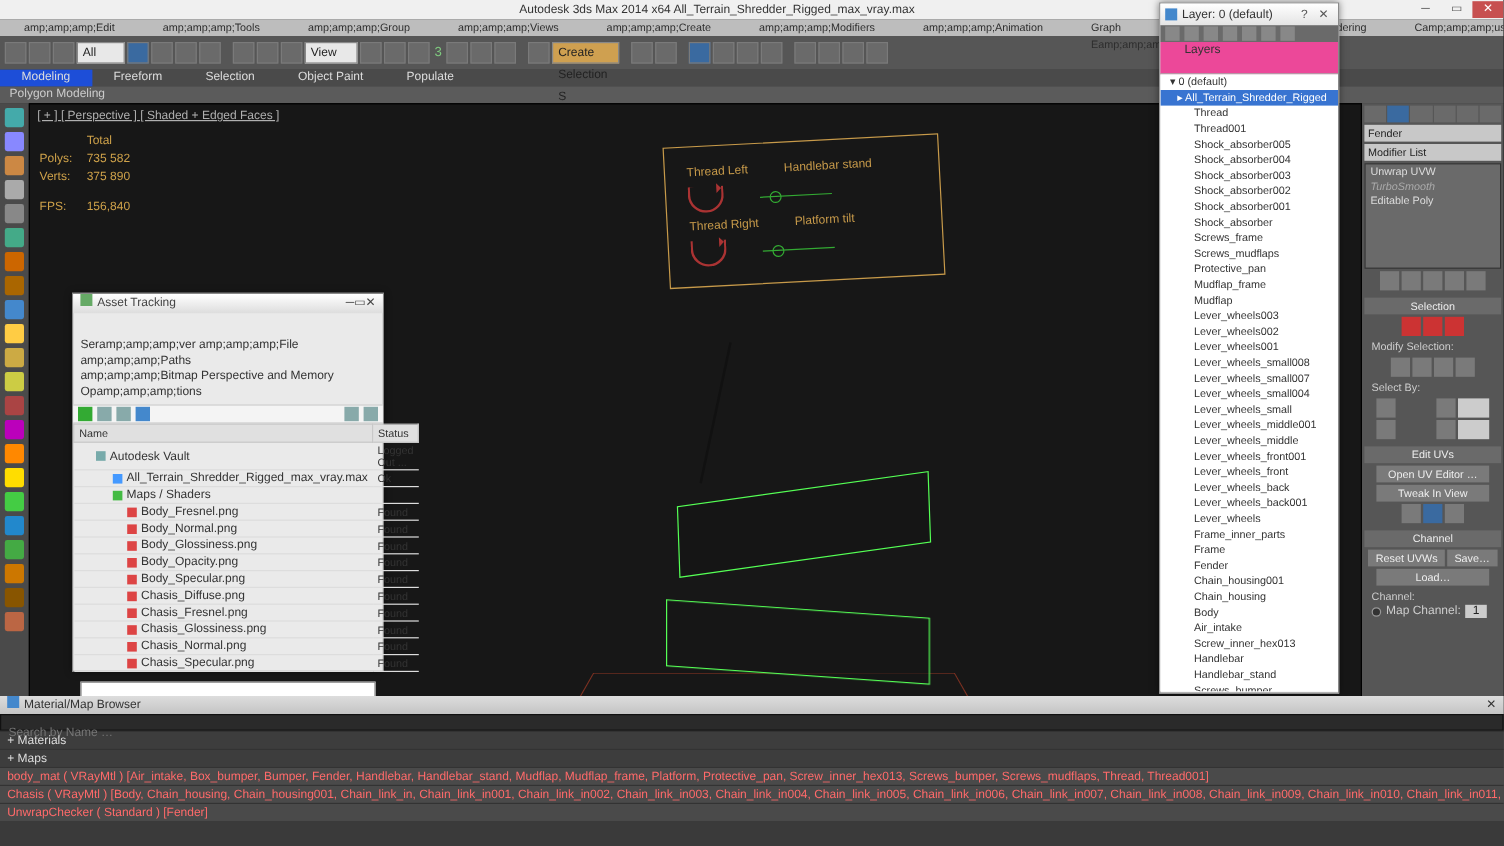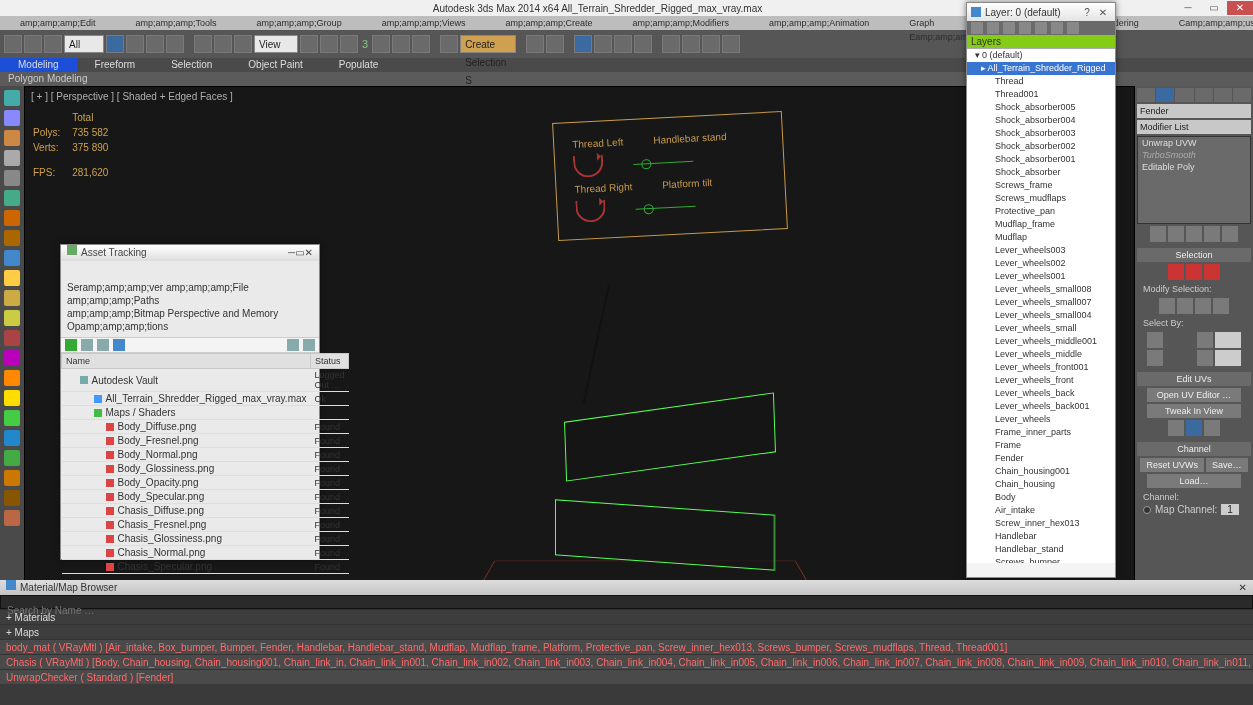--- a/index.html
+++ b/index.html
@@ -16,42 +16,42 @@
 .tsep { width:6px; }
 .tdrop { height:18px; background:#e8e8e8; color:#222; padding:0 4px; line-height:18px; font-size:10px; border:1px solid #888; }
 .ribbon { height:14px; background:#4a4a4a; display:flex; }
 .ribbon span { padding:0 18px; font-size:10px; line-height:14px; color:#ddd; }
 .ribbon span.active { background:#1d4ed8; }
 .subribbon { height:14px; background:#5b5b5b; padding-left:8px; line-height:14px; font-size:10px;}
 .main { display:flex; height:503px; }
 .leftbar { width:24px; background:#4a4a4a; display:flex; flex-direction:column; gap:4px; padding-top:4px; align-items:center;}
 .lico { width:16px; height:16px; border-radius:2px; }
 .viewport { flex:1; background:#171717; position:relative; border:1px solid #000;}
-.vp-label { position:absolute; top:4px; left:6px; color:#b0b0b0; font-size:10px; }
+.vp-label { position:absolute; top:4px; left:6px; color:#b0b0b0; font-size:10px;text-decoration:underline; }
 .vp-stats { position:absolute; top:22px; left:6px; color:#cfa24a; font-size:10px; line-height:13px;}
 .vp-stats td { padding-right:10px; color:#cfa24a;}
 .rightpanel { width:118px; background:#565656; padding:2px; }
 .rp-tabs { display:flex; gap:1px; height:14px;}
 .rp-tab { flex:1; background:#6a6a6a;}
 .rp-field { background:#c8c8c8; color:#222; height:14px; line-height:14px; padding:0 3px; margin:2px 0; font-size:9px;}
 .rp-section { background:#6a6a6a; color:#eee; text-align:center; font-size:9px; padding:2px 0; margin-top:6px;}
 .rp-btn { background:#7a7a7a; color:#eee; text-align:center; font-size:9px; padding:2px 0; margin:2px 10px;}
 .rp-row { display:flex; gap:2px; justify-content:center; margin:2px 0;}
 .rp-sq { width:16px; height:16px; background:#7a7a7a; }
 .rp-list { background:#6a6a6a; border:1px solid #333; margin:2px 0;}
 .rp-li { font-size:9px; padding:1px 4px; color:#ddd;}
 .rp-li.i { font-style:italic; color:#aaa;}
 
 .layerdlg { position:absolute; top:2px; left:966px; width:150px; height:576px; background:#f4f4f4; border:1px solid #8a8a8a; box-shadow:0 0 6px rgba(0,0,0,.5);}
 .layerdlg .hd { height:18px; background:linear-gradient(#fff,#e4e4e4); display:flex; align-items:center; padding:0 4px; color:#333;}
 .layerdlg .hd .t { flex:1; font-size:10px;}
 .layerdlg .hd .x { width:16px; text-align:center; color:#555;}
 .layerdlg .tb { height:14px; background:#6a6a6a; display:flex; gap:4px; padding:0 4px; align-items:center;}
 .layerdlg .tb .ico { width:12px; height:12px; background:#888;}
-.layerdlg .sub { height:14px; background:#84cc16; color:#333; padding:0 4px; line-height:14px; border-bottom:1px solid #aaa;}
+.layerdlg .sub { height:27px; background:#ec4899; color:#333; padding:0 20px; line-height:14px; border-bottom:1px solid #aaa;}
 .layerdlg .tree { height:514px; overflow:hidden; background:#fff;}
 .layerdlg .node { height:13px; line-height:13px; padding-left:20px; font-size:9px; color:#333; white-space:nowrap; overflow:hidden;}
 .layerdlg .node.root { padding-left:8px;}
 .layerdlg .node.sel { background:#3874d1; color:#fff;}
 
 .assetdlg { position:absolute; top:244px; left:60px; width:260px; height:316px; background:#eaeaea; border:1px solid #888; box-shadow:0 0 6px rgba(0,0,0,.4);}
 .assetdlg .hd { height:16px; background:linear-gradient(#fff,#ddd); color:#444; padding:0 6px; line-height:16px; display:flex;}
 .assetdlg .hd .t{flex:1;}
 .assetdlg .menus { padding:4px 6px; color:#333; font-size:9px; line-height:13px;margin-top:16px;}
 .assetdlg .tb { height:16px; background:#f4f4f4; border-top:1px solid #ccc; border-bottom:1px solid #ccc; display:flex; align-items:center; gap:4px; padding:0 4px;}
@@ -196,21 +196,21 @@
             </tr>
         <tr>
               <td>Verts:</td>
               <td>375 890</td>
             </tr>
         <tr>
               <td colspan="2" style="height:8px"></td>
             </tr>
         <tr>
               <td>FPS:</td>
-              <td>281,620</td>
+              <td>156,840</td>
             </tr>
       </tbody>
         </table>
     </div>
 
     <div class="rig-box" style="top:30px;left:530px;width:230px">
       <div class="row">
           <span>Thread Left</span>
           <span>Handlebar stand</span>
         </div>
@@ -424,29 +424,20 @@
               <span class="sq" style="background:#4b4"></span>
               <span>Maps / Shaders</span>
             </div>
           </td>
           <td></td>
         </tr>
         <tr>
           <td>
             <div class="namecol" style="padding-left:40px">
               <span class="sq" style="background:#d44"></span>
-              <span>Body_Diffuse.png</span>
-            </div>
-          </td>
-          <td>Found</td>
-        </tr>
-        <tr>
-          <td>
-            <div class="namecol" style="padding-left:40px">
-              <span class="sq" style="background:#d44"></span>
               <span>Body_Fresnel.png</span>
             </div>
           </td>
           <td>Found</td>
         </tr>
         <tr>
           <td>
             <div class="namecol" style="padding-left:40px">
               <span class="sq" style="background:#d44"></span>
               <span>Body_Normal.png</span>

